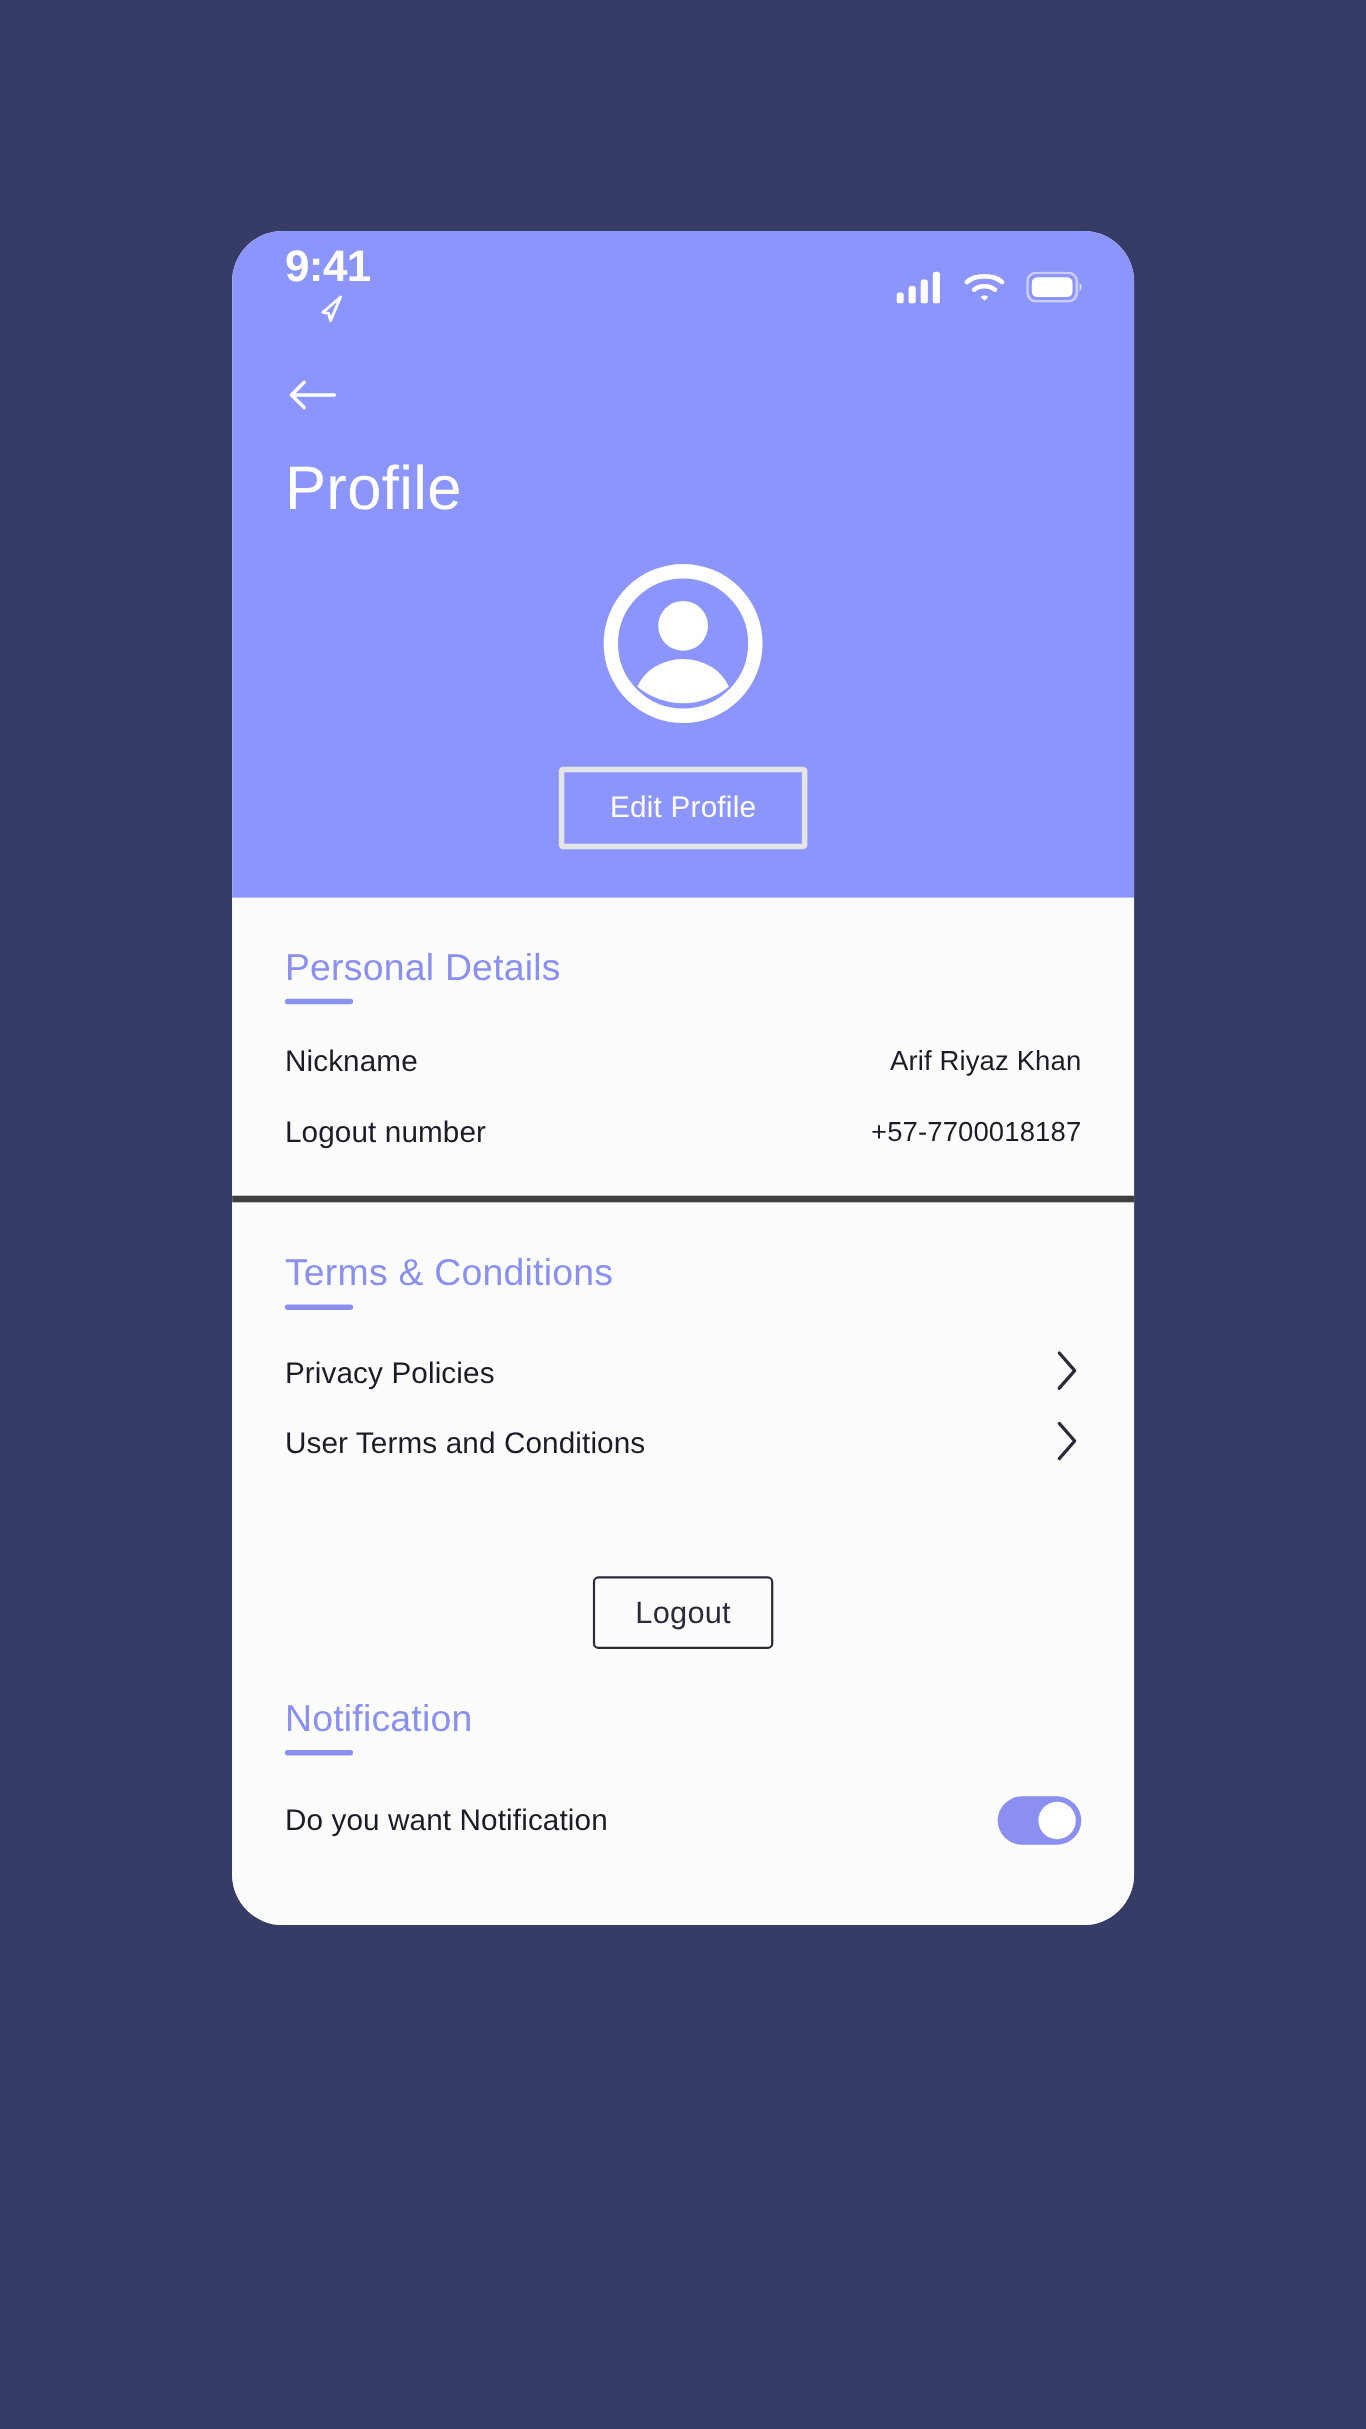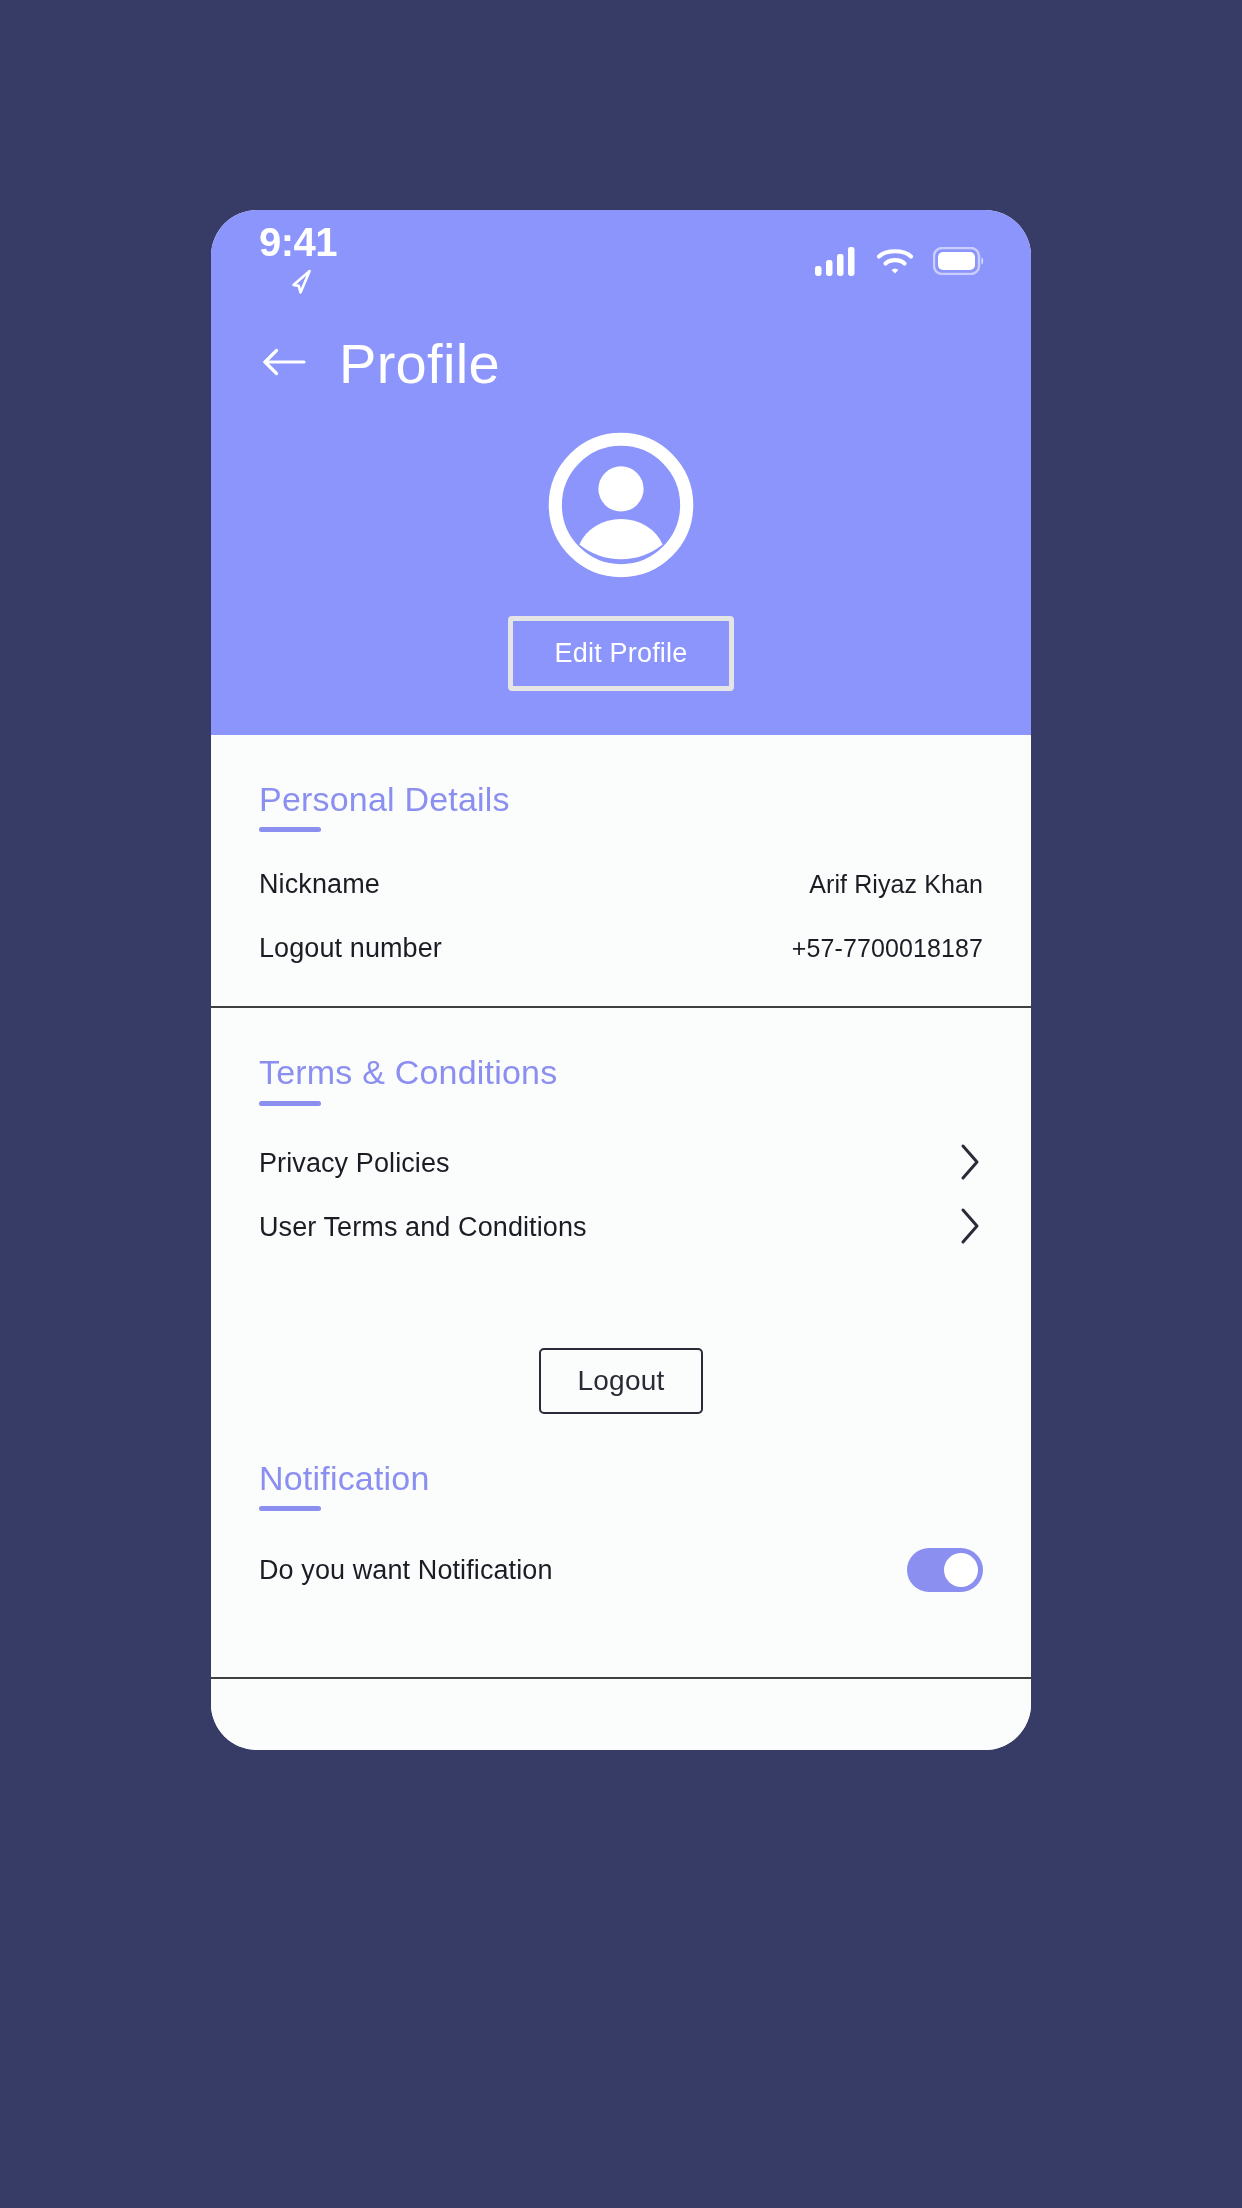--- a/index.html
+++ b/index.html
@@ -56,23 +56,24 @@
   .loc-arrow { display:block; margin-left:1px; margin-top:-6px; }
   .status-icons {
     display:flex;
     align-items:center;
     gap:19px;
   }
 
   
   .navrow {
     display:flex;
-    align-items:center;
+    align-items:flex-start;
     gap:30px;
     padding:34px 0 0 48px;
+    flex-direction:column;
   }
   .back-btn {
     width:50px; height:50px;
     display:flex; align-items:center; justify-content:center;
     cursor:pointer;
   }
   .page-title {
     color:#ffffff;
     font-size:56px;
     font-weight:400;
@@ -109,21 +110,21 @@
 
   
   .body {
     flex:1 1 auto;
     background:#fbfcfc;
     display:flex;
     flex-direction:column;
   }
   .section {
     padding:0 48px;
-    border-bottom:2px solid #404040;
+    border-bottom:6px solid #404040;
   }
   .section.no-border { border-bottom:none; }
 
   .sec-head {
     padding-top:46px;
     padding-bottom:6px;
     display:inline-block;
   }
   .sec-title {
     color:#8b8ff0;

